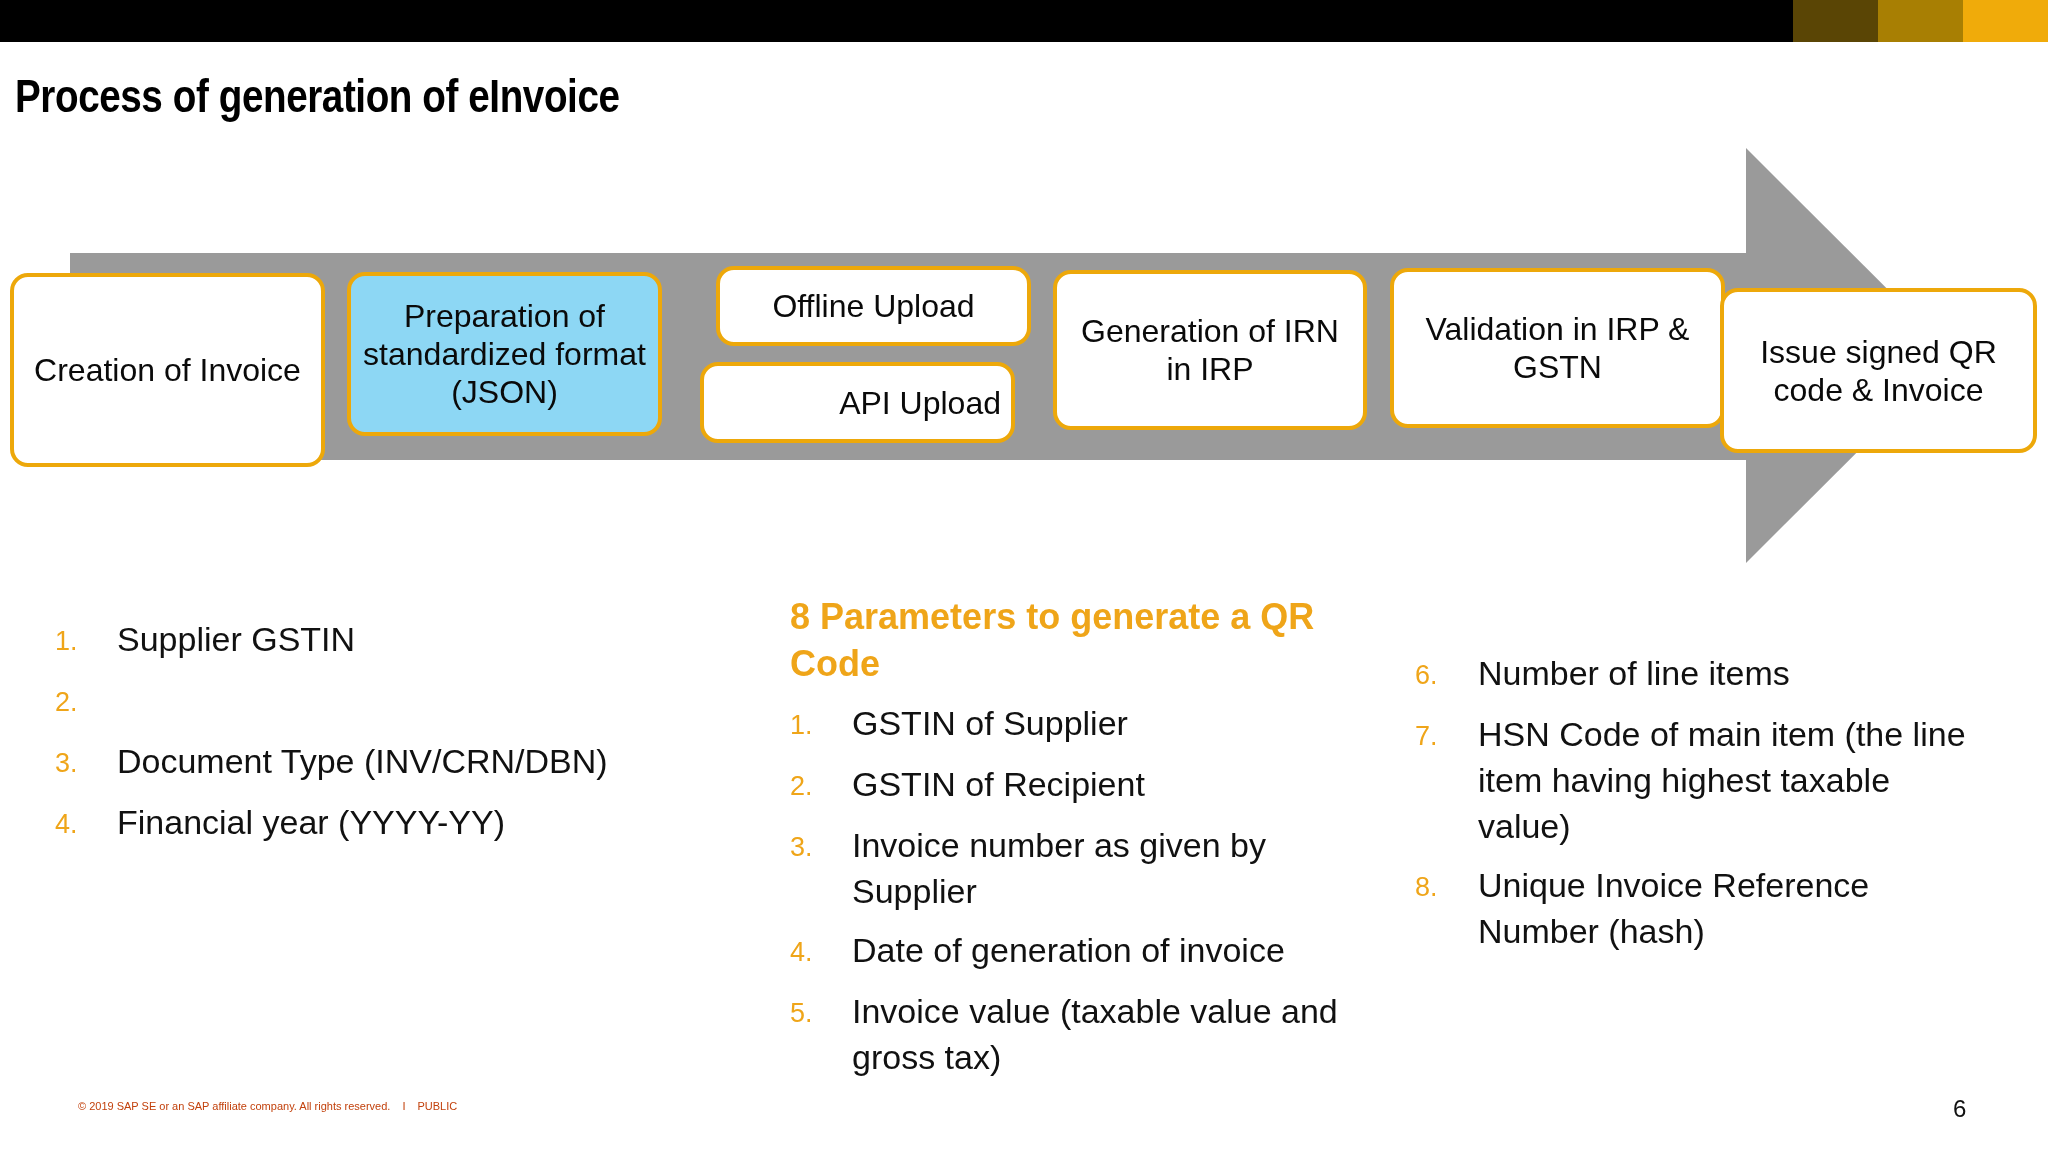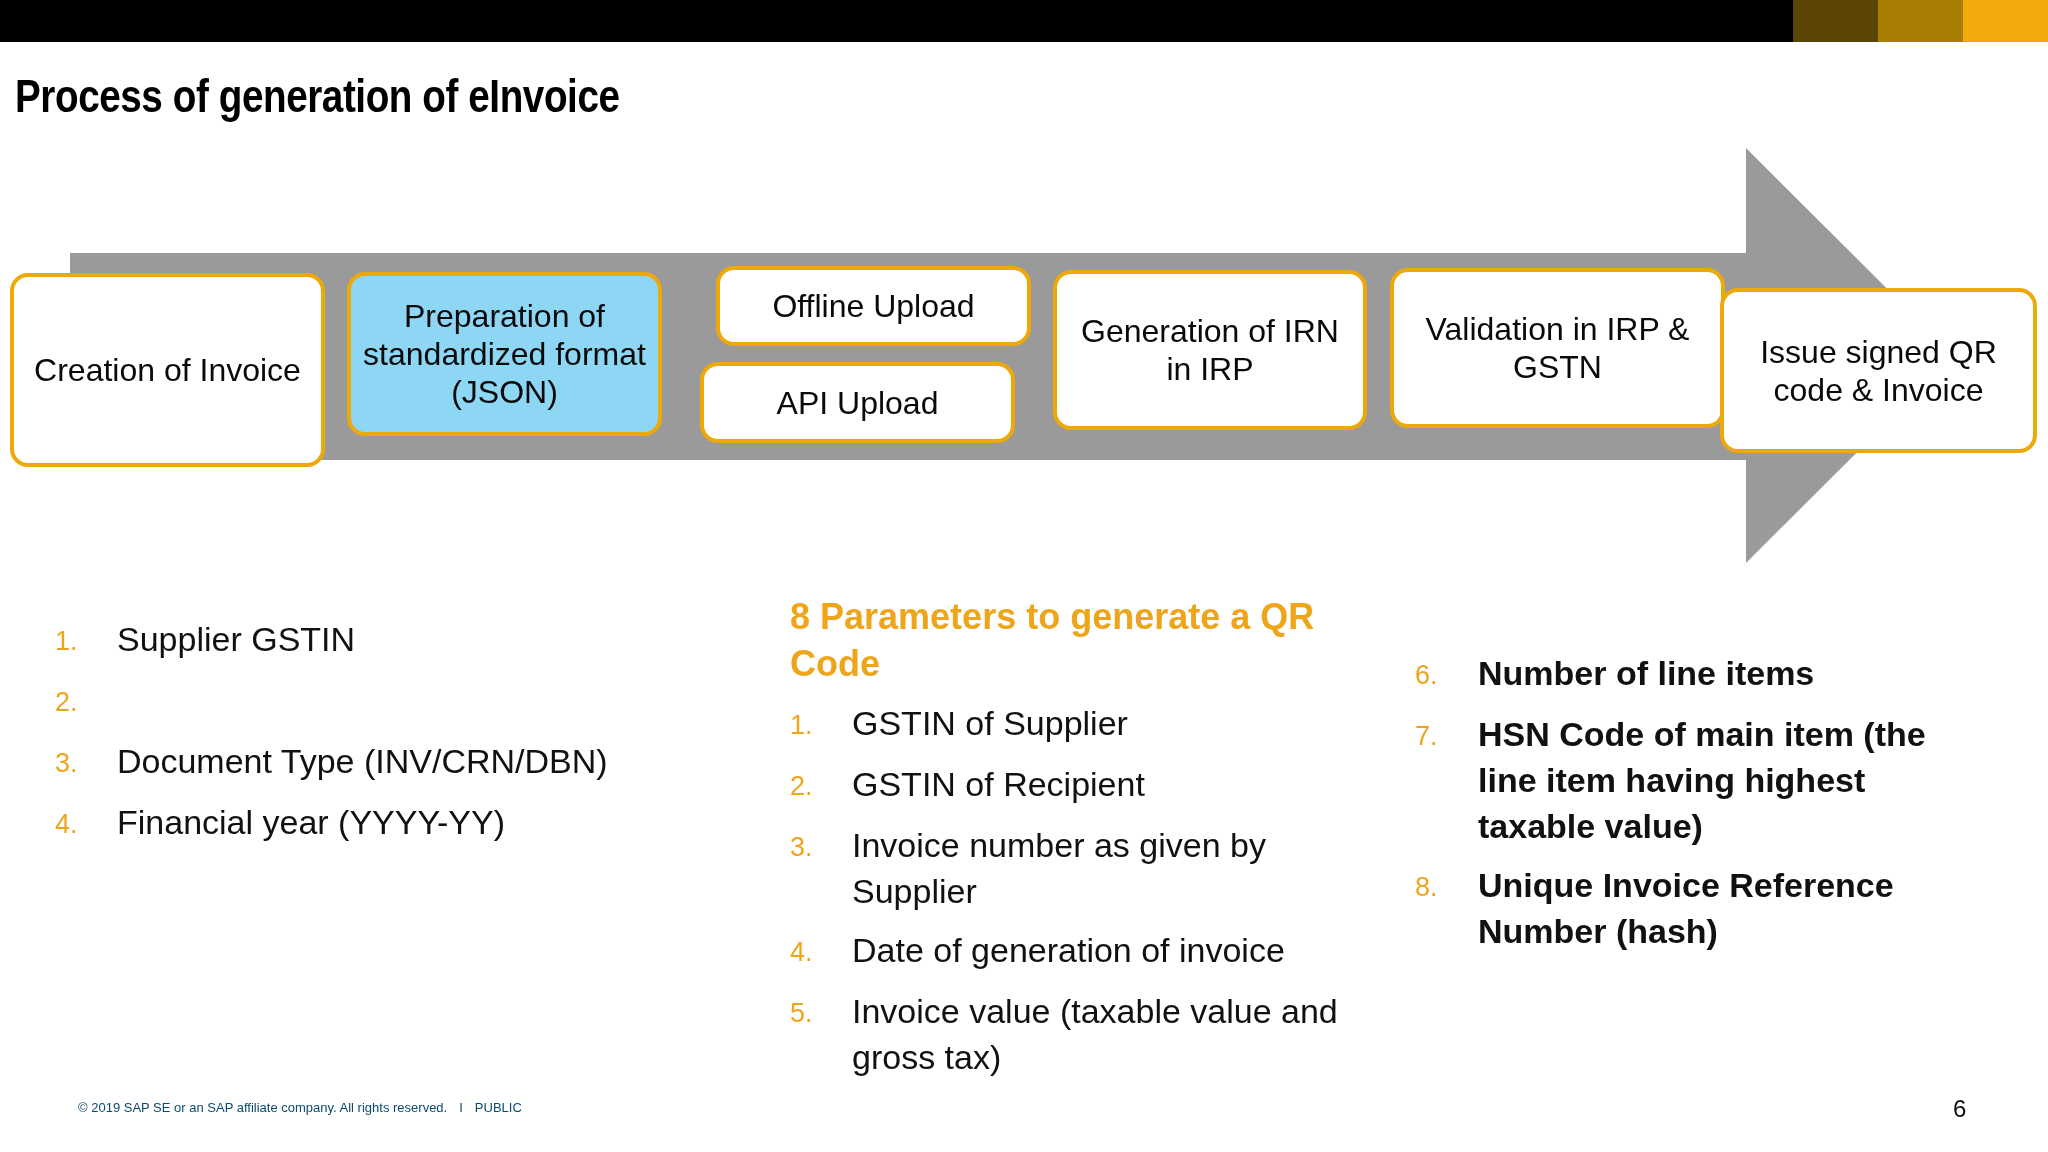--- a/index.html
+++ b/index.html
@@ -26,44 +26,44 @@
   }
   
   .step{
     position:absolute;background:#fff;border:4px solid #eda80a;border-radius:18px;
     display:flex;align-items:center;justify-content:center;text-align:center;
     font-size:32px;line-height:38px;padding:4px 10px;box-sizing:border-box;color:#0a0a0a;
   }
   .step.s1{left:10px;top:273px;width:315px;height:194px;}
   .step.s2{left:347px;top:272px;width:315px;height:164px;}
   .step.s3{left:716px;top:266px;width:315px;height:80px;}
-  .step.s4{left:700px;top:362px;width:315px;height:81px;}
+  .step.s4{left:700px;top:362px;width:315px;height:81px;justify-content:flex-end;}
   .step.s5{left:1053px;top:270px;width:314px;height:160px;}
   .step.s6{left:1390px;top:268px;width:335px;height:160px;}
   .step.s7{left:1720px;top:288px;width:317px;height:165px;}
   
   .col{position:absolute;}
   .col h2{
     margin:0 0 13px 0;font-size:36px;line-height:47px;font-weight:bold;color:#efa519;
   }
   .col ol{list-style:none;margin:0;padding:0;}
   .col li{display:flex;align-items:flex-start;margin:0 0 13px 0;}
   .col li .num{
     flex:0 0 62px;font-size:27px;line-height:46px;color:#efa519;padding-top:2px;
   }
   .col li .txt{font-size:34px;line-height:46px;color:#111;}
   .col1{left:55px;top:616px;width:620px;}
   .col2{left:790px;top:593px;width:585px;}
   .col2 h2{width:585px;}
   .col2 li .txt{width:520px;}
   .col3{left:1415px;top:650px;width:585px;}
   .col3 li .num{flex:0 0 63px;}
-  .col3 li .txt{width:505px;font-weight:bold;}
+  .col3 li .txt{width:505px;}
   
-  .footer{position:absolute;left:78px;top:1100px;font-size:13px;color:#0c4a6e;white-space:nowrap;text-align:center;}
+  .footer{position:absolute;left:78px;top:1100px;font-size:11px;color:#c2410c;white-space:nowrap;text-align:center;}
   .footer .sep{margin:0 12px;}
   .pagenum{position:absolute;left:1953px;top:1095px;font-size:24px;color:#111;}
 </style>
 </head>
 <body>
 
 <div class="slide">
 
   <div class="topbar">
     <div class="accent a1" style="background: rgb(90, 69, 5);"></div>

